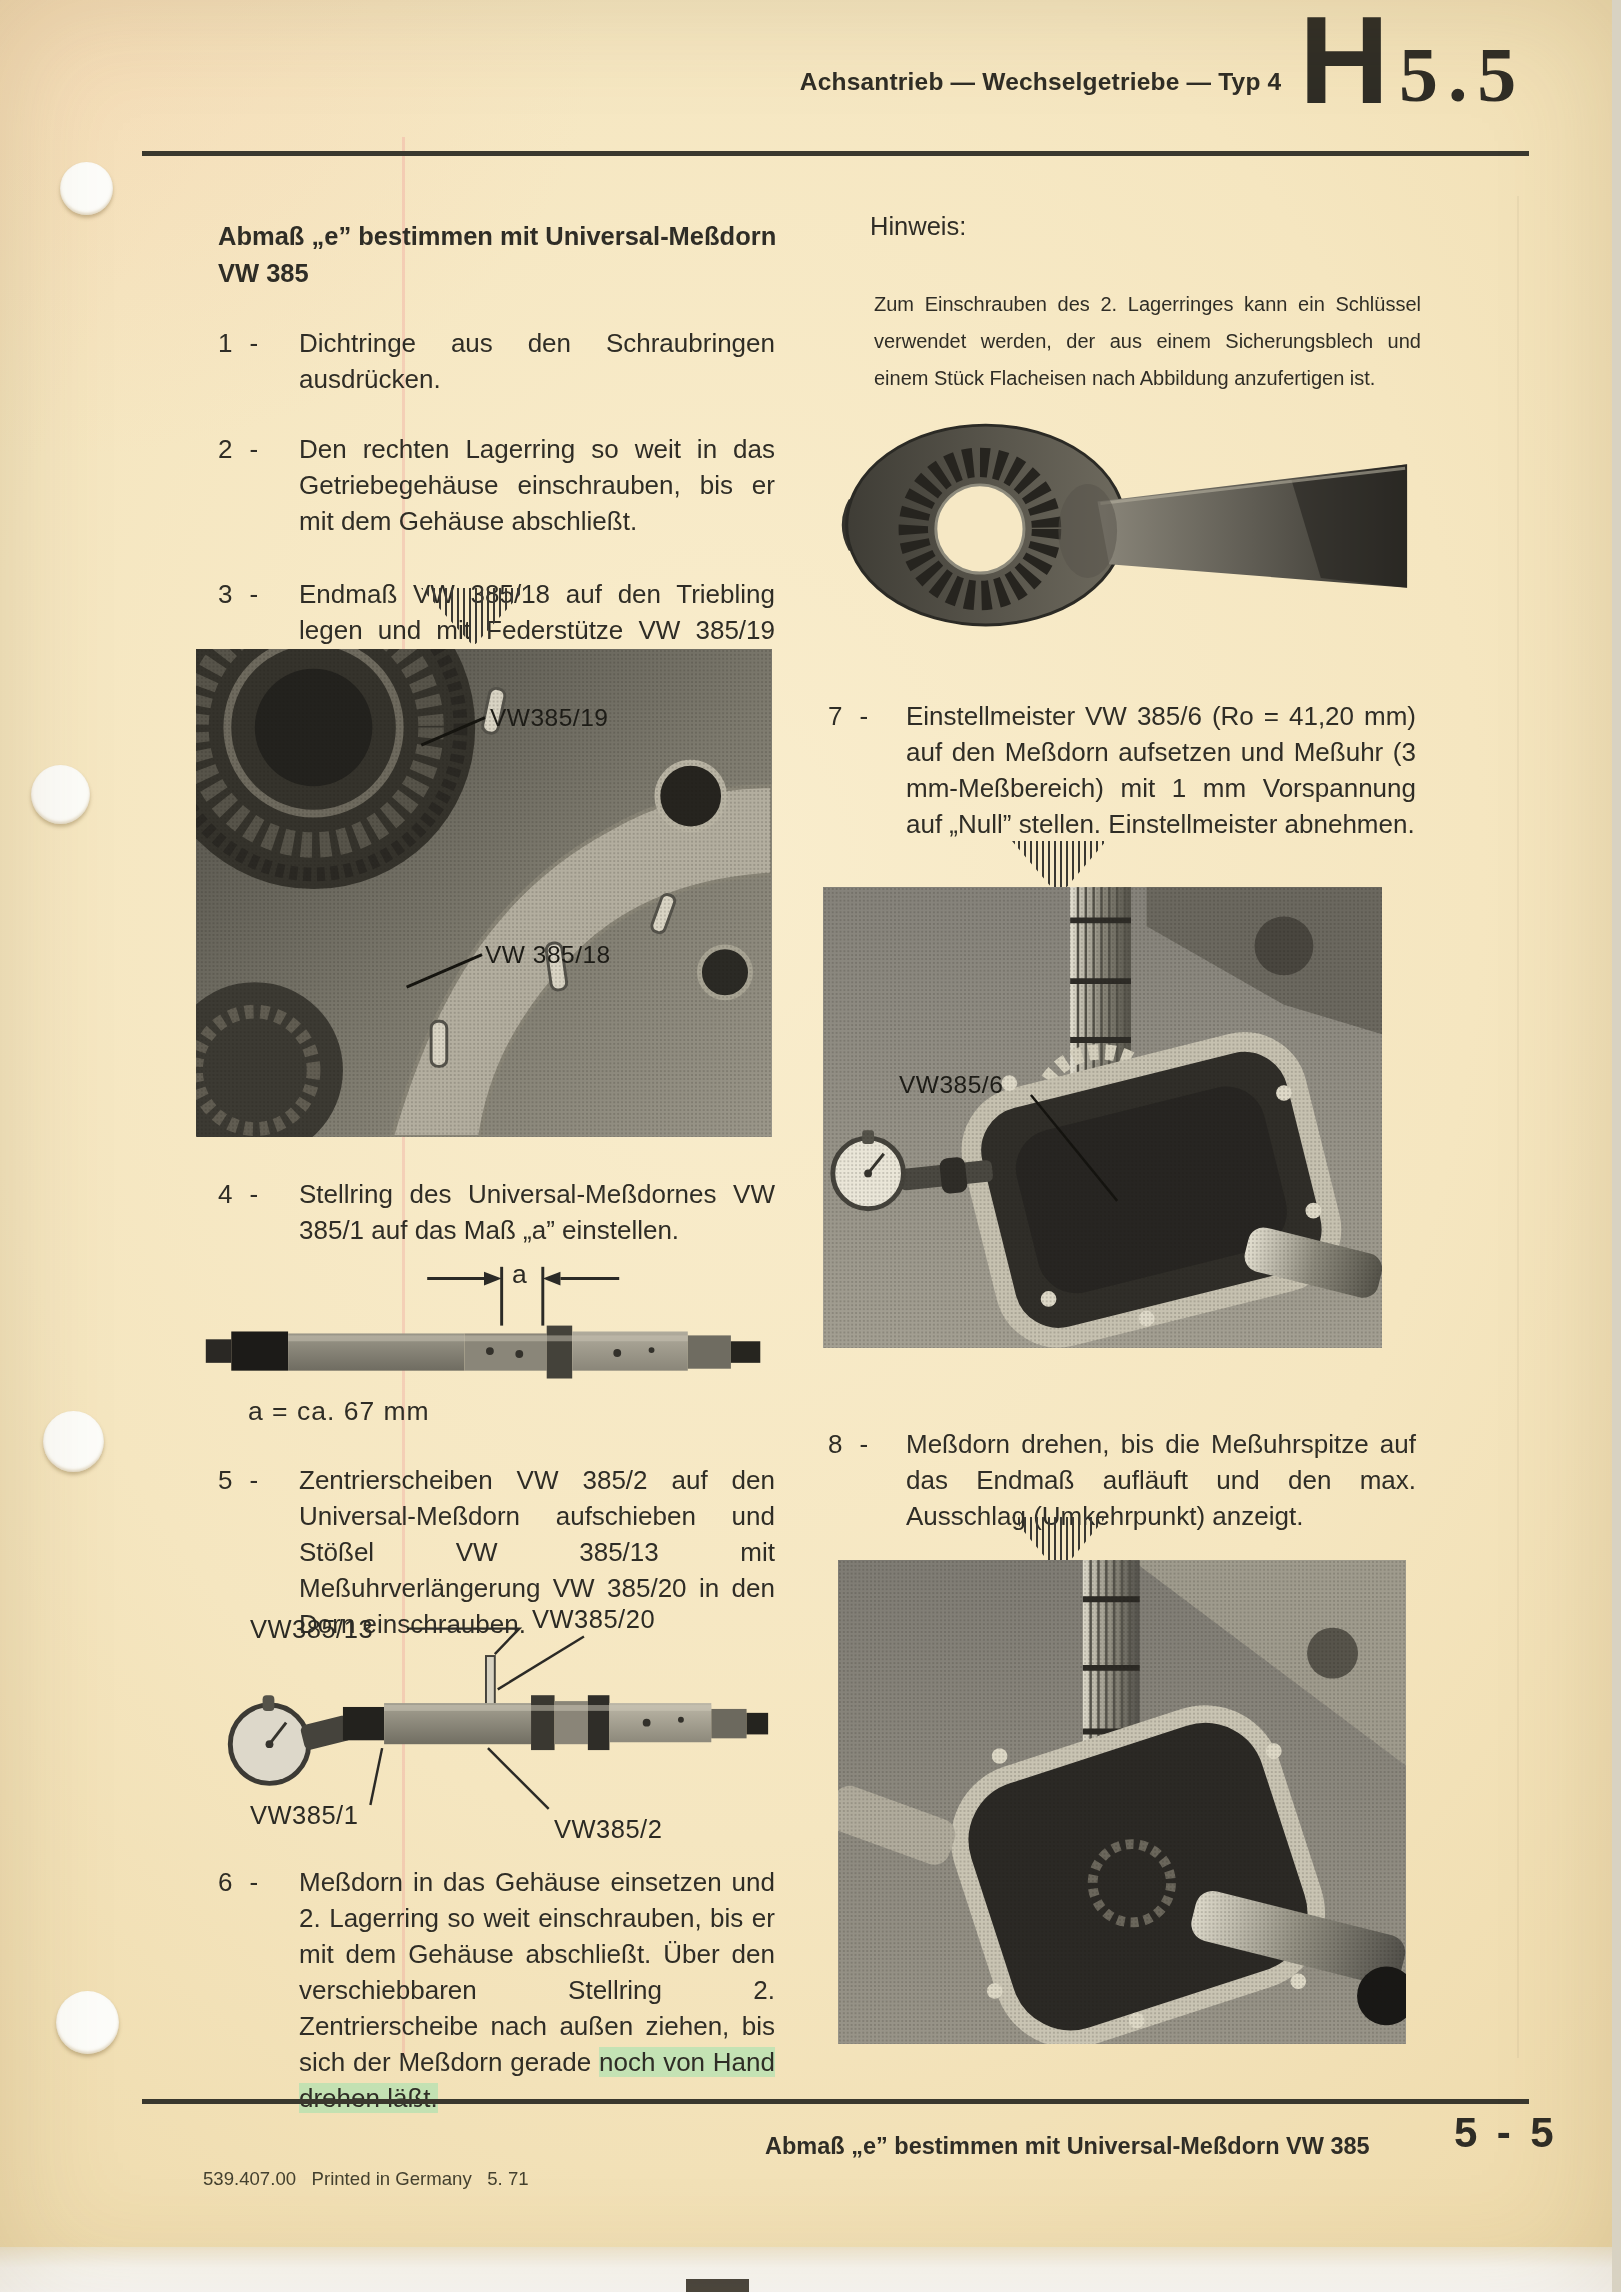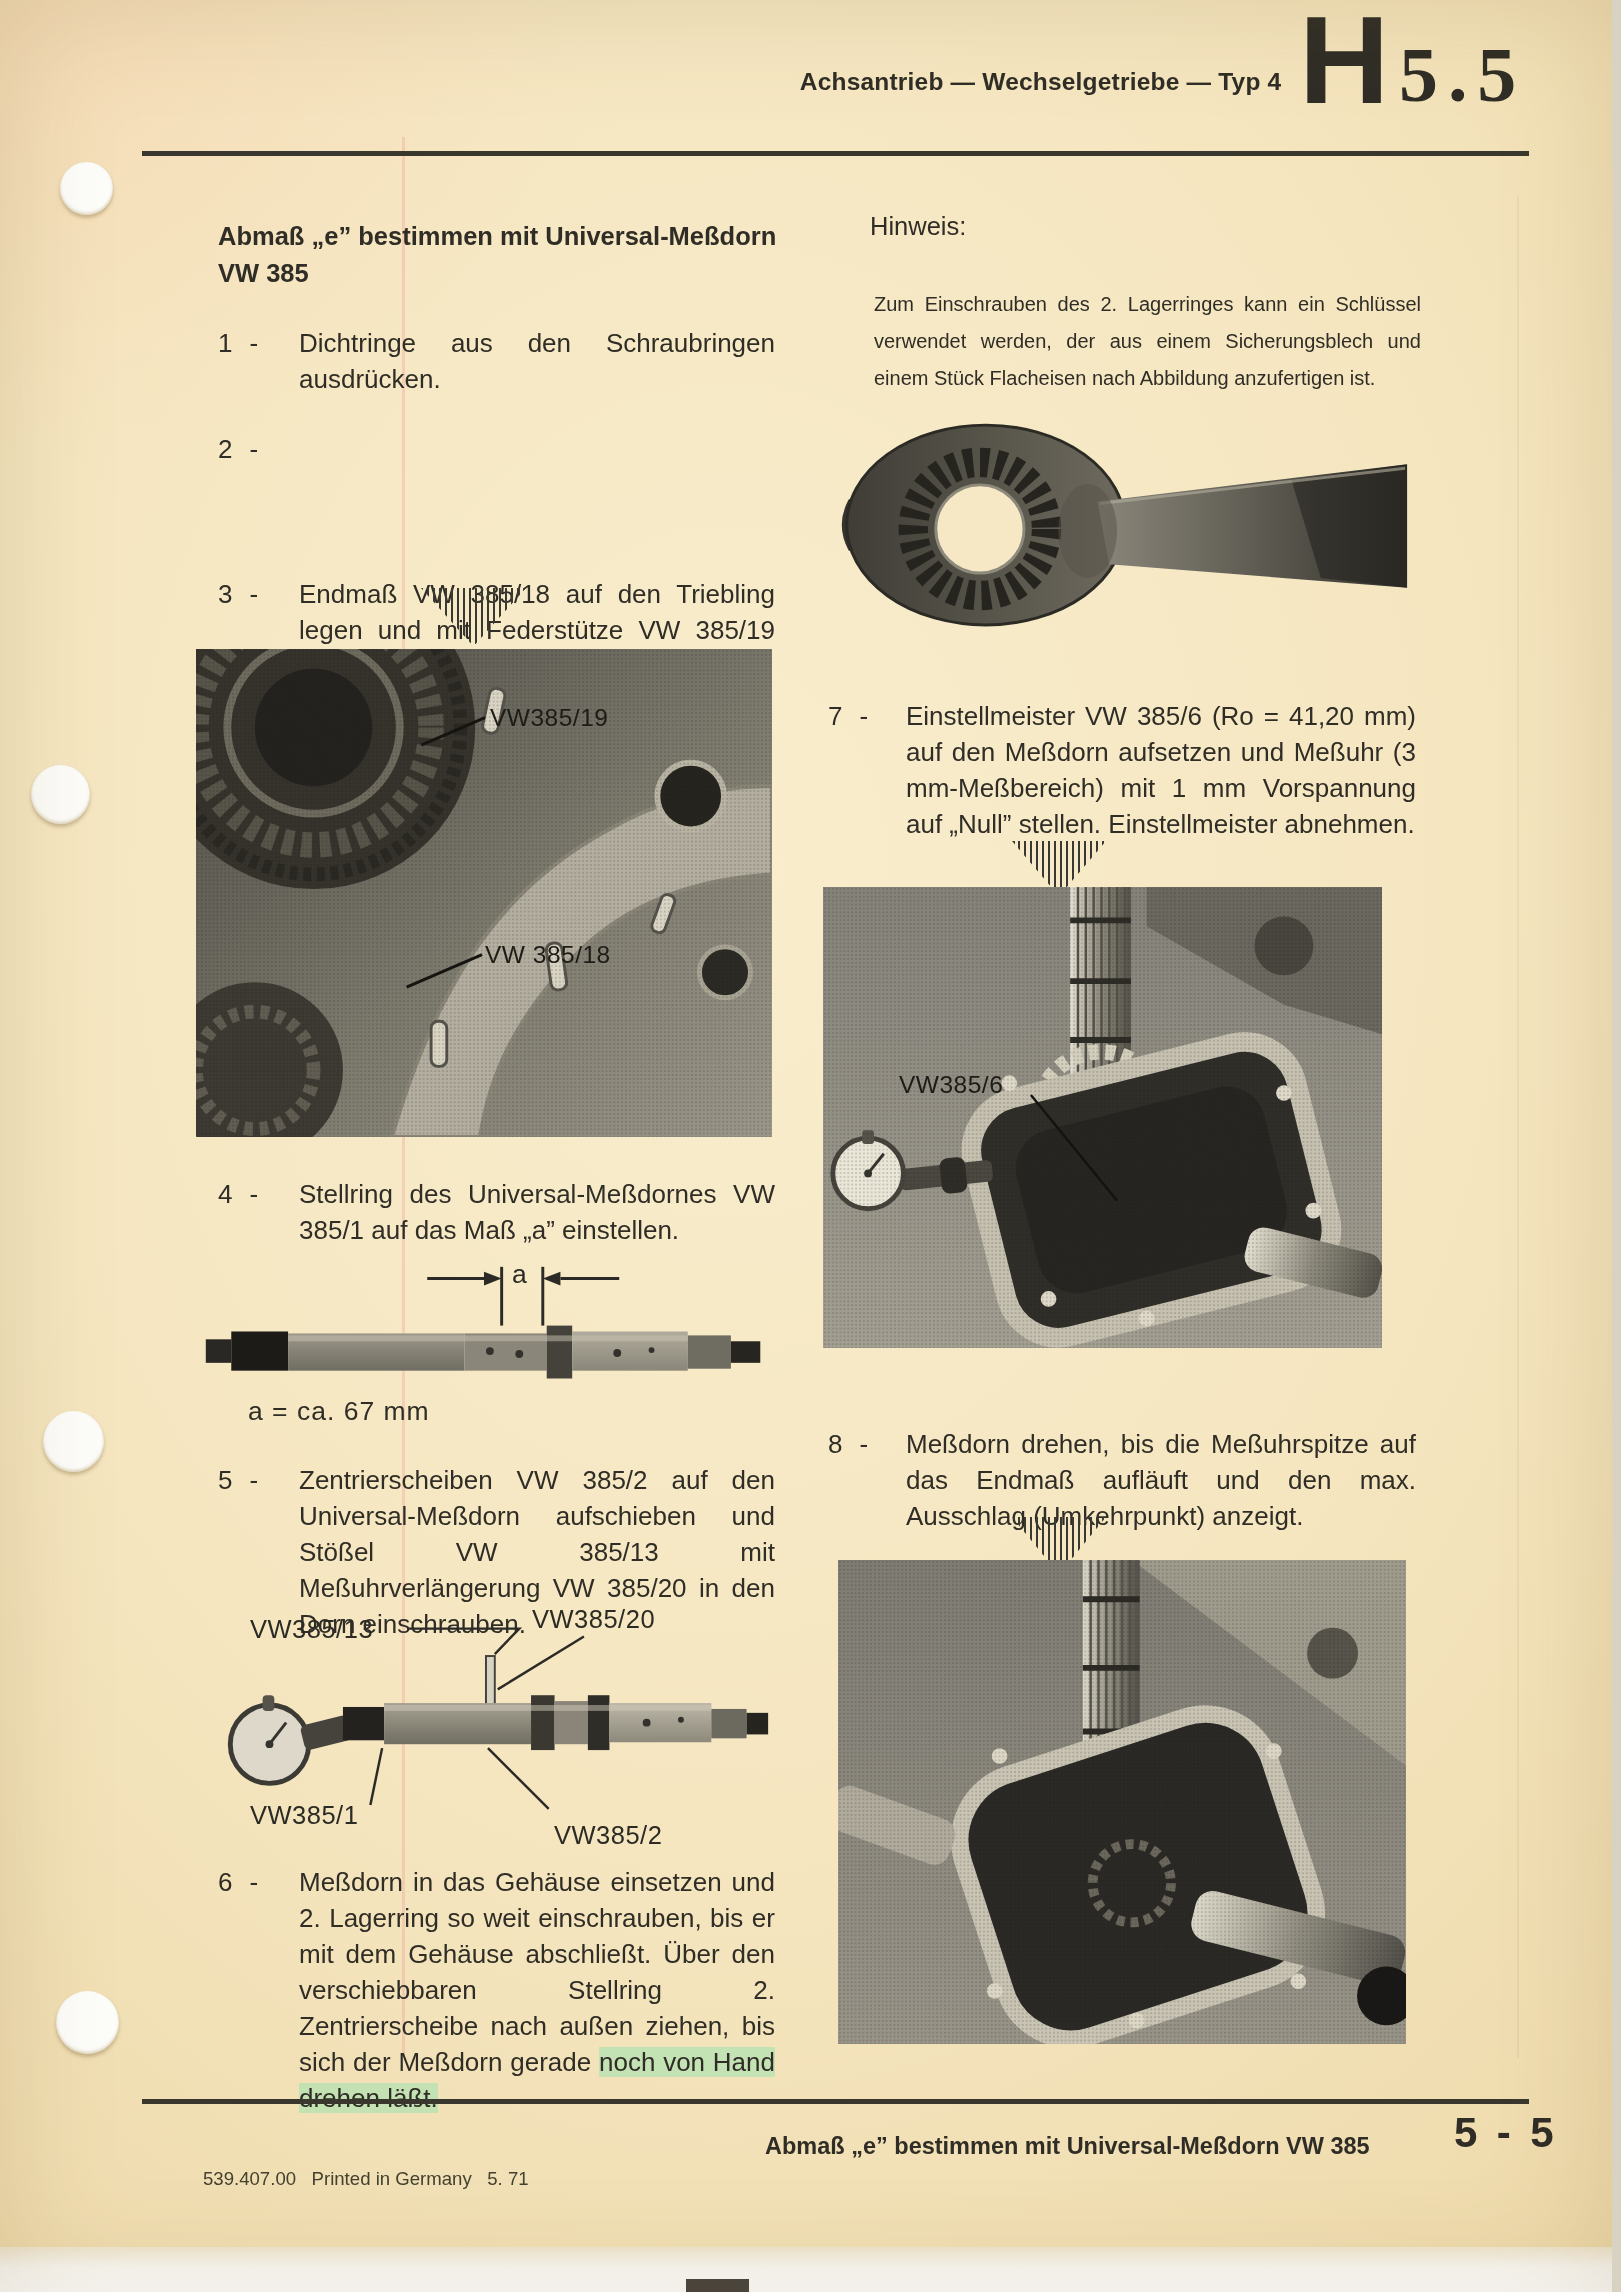--- a/index.html
+++ b/index.html
@@ -80,20 +80,21 @@
 
   <div class="lc">
     <div class="lc-title">Abmaß „e” bestimmen mit Universal-Meßdorn VW 385</div>
 
     <div class="step" style="top:325px;">
       <span class="step-num">1 -</span>
       <p class="step-text">Dichtringe aus den Schraubringen ausdrücken.</p>
     </div>
     <div class="step" style="top:431px;">
       <span class="step-num">2 -</span>
+      <p class="step-text">Den rechten Lagerring so weit in das Getriebegehäuse einschrauben, bis er mit dem Gehäuse abschließt.</p>
     </div>
     <div class="step" style="top:576px;">
       <span class="step-num">3 -</span>
       <p class="step-text">Endmaß VW 385/18 auf den Triebling legen und mit Federstütze VW 385/19 abstützen.</p>
     </div>
 
     <div class="striped-arrow" style="left:421px;top:588px;width:105px;height:56px;"></div>
 
     <div class="photo" style="left:196px;top:649px;width:576px;height:488px;">
       <svg width="576" height="488" viewBox="0 0 588 498">
@@ -209,21 +210,21 @@
         <rect x="422" y="100" width="104" height="40" fill="url(#s2b)"></rect>
         <circle cx="460" cy="120" r="4" fill="#33312b"></circle>
           <circle cx="495" cy="117" r="3" fill="#33312b"></circle>
         <rect x="526" y="106" width="36" height="30" fill="#6c695e"></rect>
         <rect x="562" y="110" width="22" height="22" fill="#25241f"></rect>
         <rect x="192" y="102" width="334" height="6" fill="#cfcaba" opacity="0.5"></rect>
       </svg>
       <span class="diag-label" style="left:54px;top:9.8px;">VW385/13</span>
       <span class="diag-label" style="left:336px;top:0;">VW385/20</span>
       <span class="diag-label" style="left:54px;top:196px;">VW385/1</span>
-      <span class="diag-label" style="left:358px;top:216px;">VW385/2</span>
+      <span class="diag-label" style="left:358px;top:210px;">VW385/2</span>
     </div>
 
     <div class="step" style="top:1864px;">
       <span class="step-num">6 -</span>
       <p class="step-text"><span>Meßdorn in das Gehäuse einsetzen und 2. Lagerring so weit einschrauben, bis er mit dem Gehäuse abschließt. Über den verschiebbaren Stellring 2. Zentrierscheibe nach außen ziehen, bis sich der Meßdorn gerade </span><span class="hl">noch von Hand drehen läßt.</span></p>
     </div>
   </div>
 
   <div class="rc">
     <div class="note-title">Hinweis:</div>

